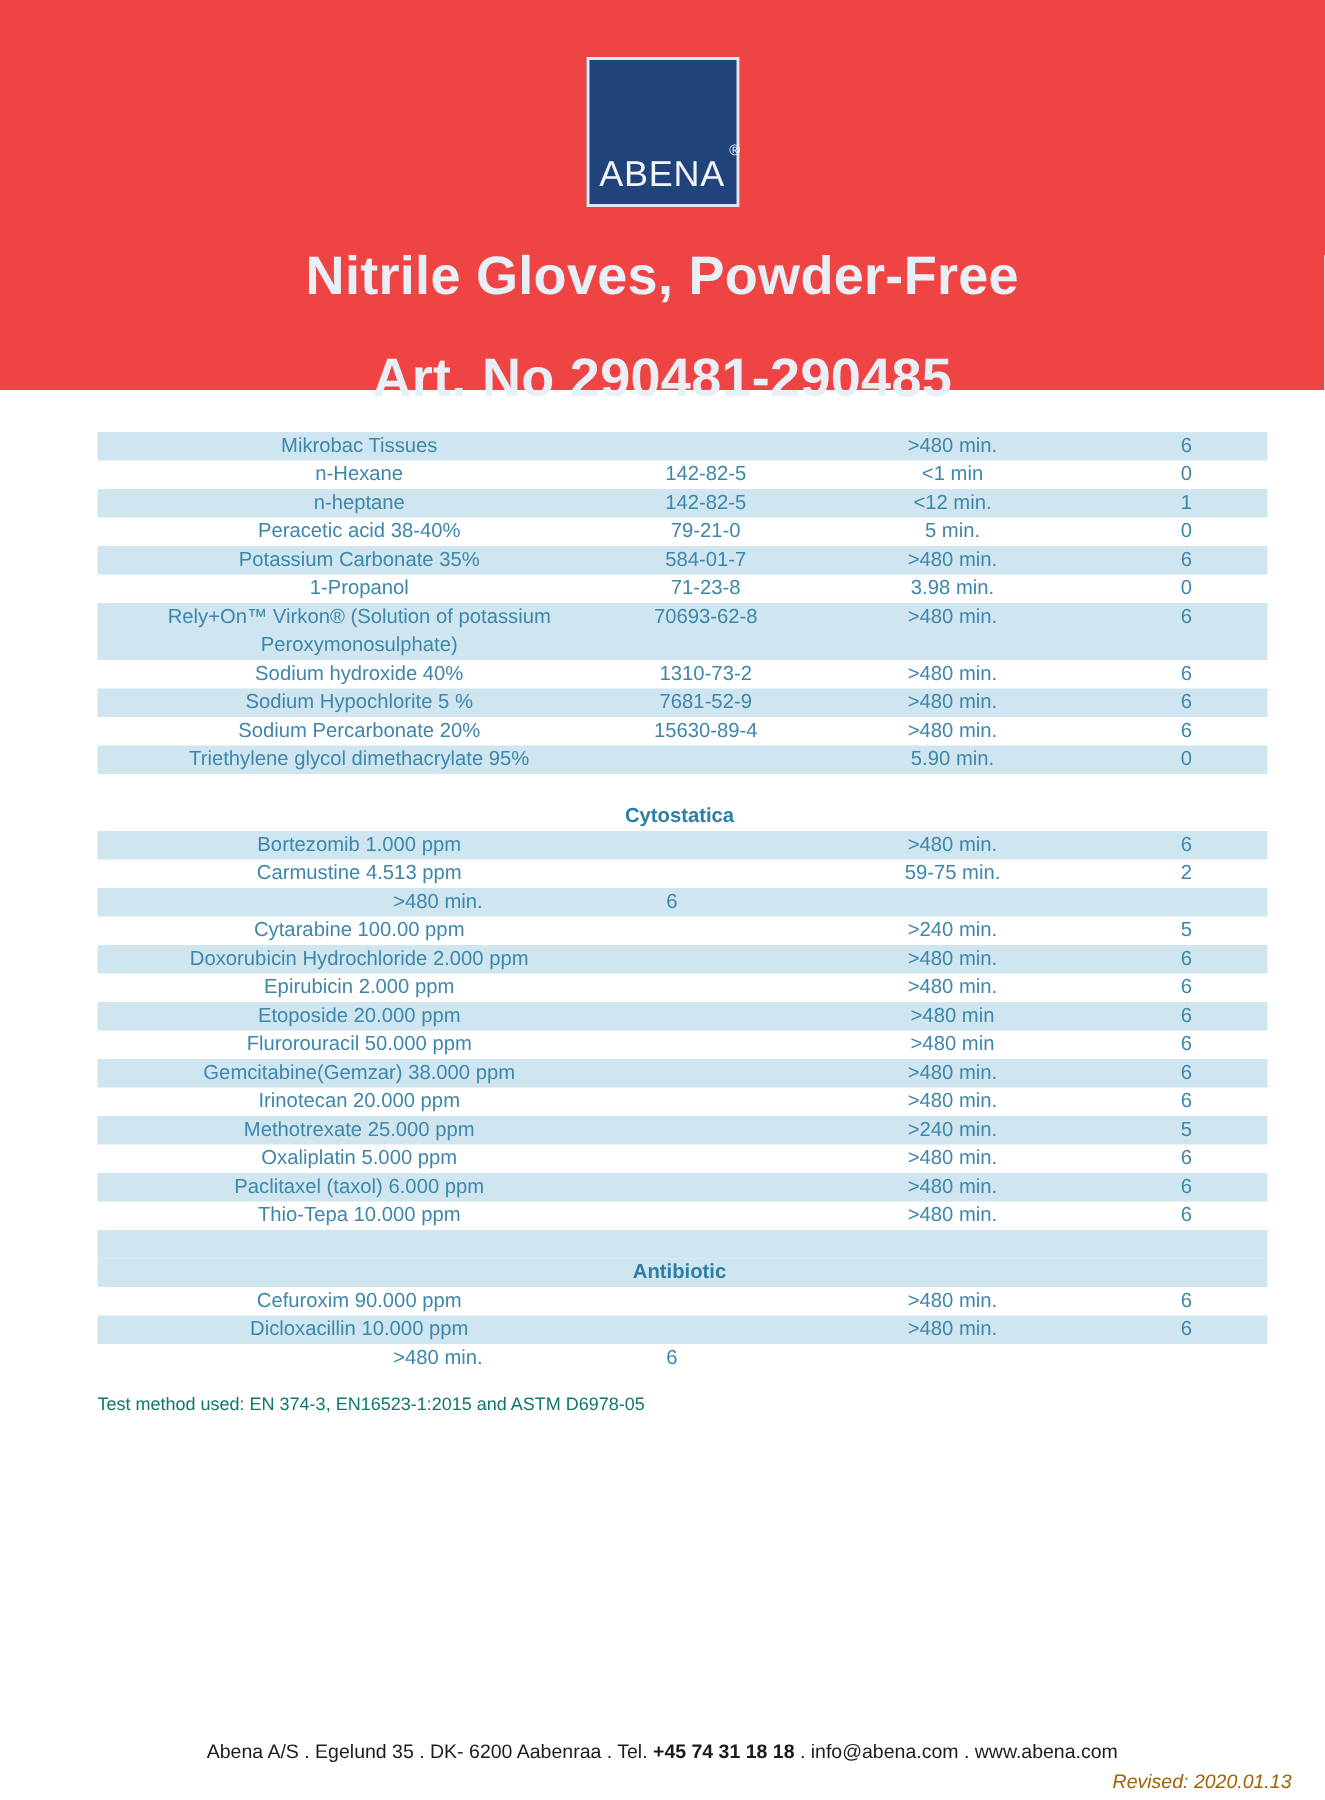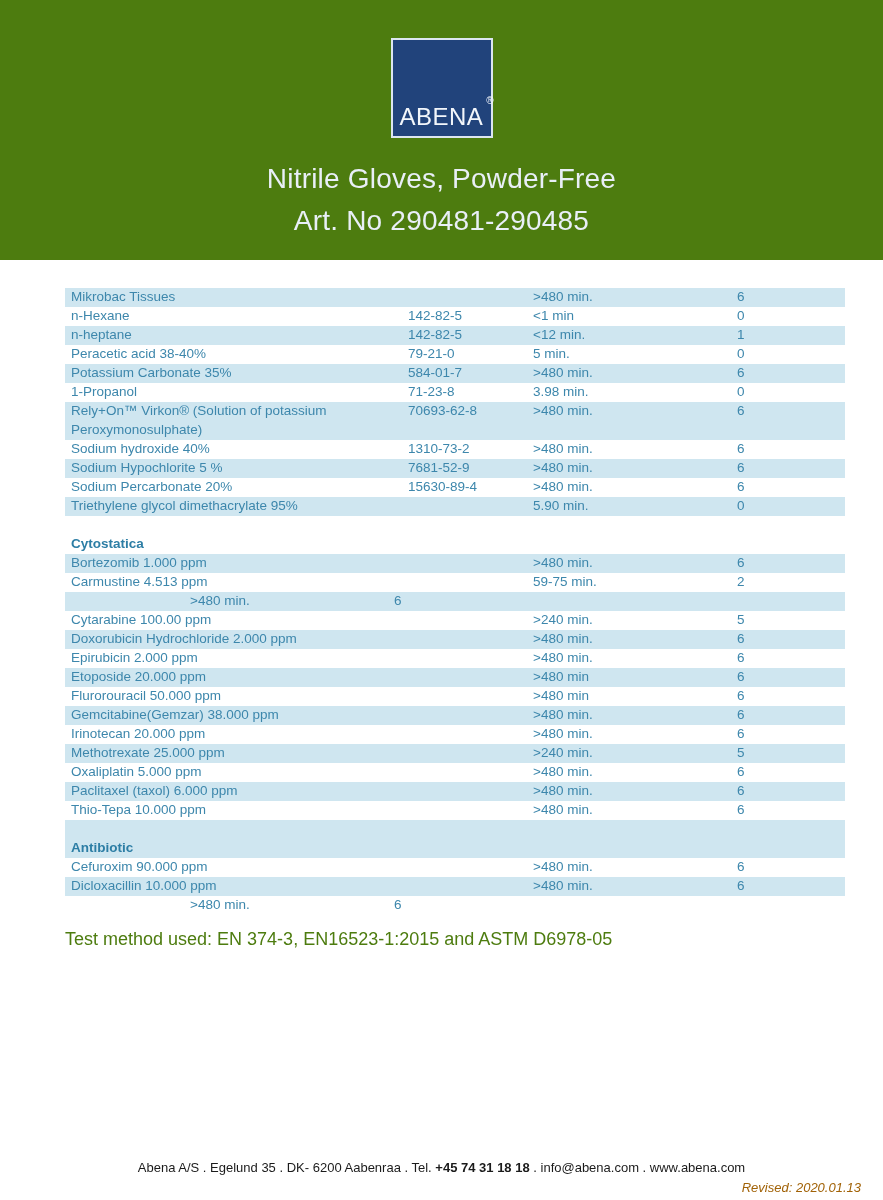--- a/index.html
+++ b/index.html
@@ -6,74 +6,75 @@
   html,body { background:#ffffff; }
   body {
     width:883px; height:1200px;
     position:relative; overflow:hidden;
     font-family:"Liberation Sans", sans-serif;
   }
 
   
   .banner {
     width:883px; height:260px;
-    background:#4d7c0f;
+    background:#ef4444;
     padding-top:38px;
   }
   .logo-box {
     width:102px; height:100px;
     margin:0 auto;
     border:2px solid #dce6f0;
     background:#21437b;
     position:relative;
   }
   .logo-text {
     position:absolute; left:7px; bottom:5px;
     color:#f2f6fb; font-size:24px; letter-spacing:0.5px;
     font-weight:400;
   }
   .logo-reg {
     position:absolute; right:-3px; bottom:30px;
     color:#f2f6fb; font-size:10px;
   }
   .banner-title {
     text-align:center; color:#e9eff7;
-    font-size:28px; font-weight:400; letter-spacing:0.2px;
+    font-size:36px; font-weight:700; letter-spacing:0.2px;
   }
   .title-1 { margin-top:25px; }
-  .title-2 { margin-top:10px; }
+  .title-2 { margin-top:26px; }
 
   
   .chem-table {
     width:780px;
     margin:28px 0 0 65px;
   }
   .trow {
     display:flex;
     min-height:19px;
     line-height:18.8px;
     font-size:13.5px;
     color:#3d87ac;
     align-items:flex-start;
+    text-align:center;
   }
   .trow.hl { background:#cfe6f0; }
   .trow.spacer { height:19px; }
   .cell { overflow:hidden; }
   .cell.name   { width:343px; padding-left:6px; white-space:pre-line; }
   .cell.cas    { width:125px; }
   .cell.time   { width:204px; }
   .cell.rating { width:108px; }
   .trow.heading .cell.name {
     font-weight:bold; color:#2d7ea5; width:770px;
   }
 
   
   .test-method {
     margin:14px 0 0 65px;
-    font-size:18px; color:#4d7c0f;
+    font-size:12px; color:#0f766e;
   }
 
   
   .footer-line {
     position:absolute; top:1160px; left:0;
     width:883px; text-align:center;
     font-size:13px; color:#1b1b1b;
   }
   .footer-line .bold-seg { font-weight:bold;text-align:right; }
   .revised {

